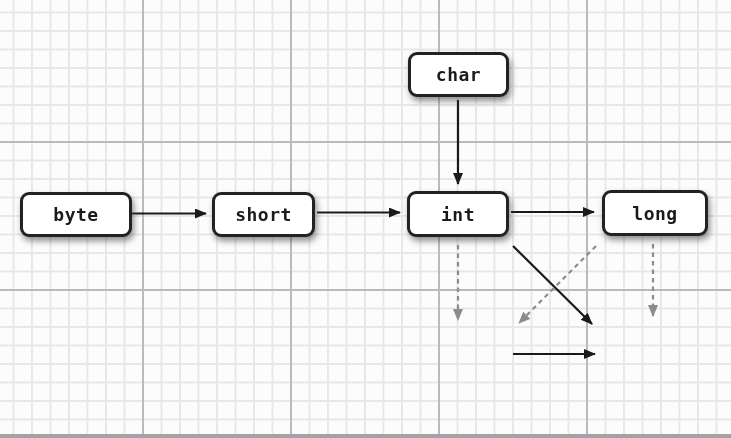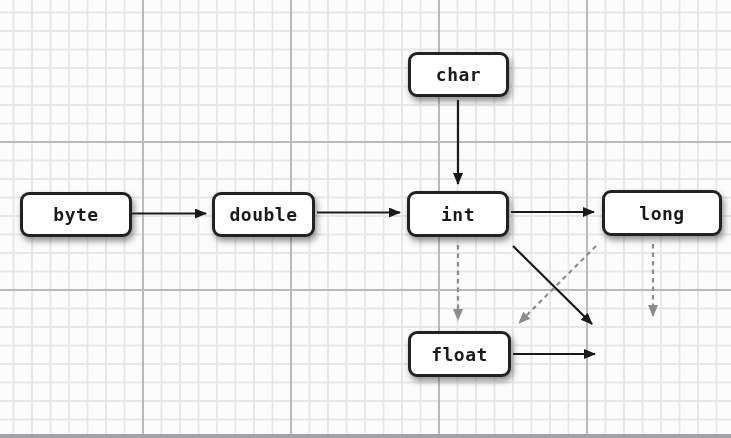--- a/index.html
+++ b/index.html
@@ -26,21 +26,21 @@
     border-radius:9px;
     box-shadow:2px 4px 6px rgba(70,70,70,0.6);
     display:flex;align-items:center;justify-content:center;
     font-size:18px;font-weight:700;color:#1b1b1b;
     letter-spacing:0.5px;
   }
   .pos-byte  {left:20px;  top:192px; width:112px; height:45px;}
   .pos-short {left:212px; top:192px; width:103px; height:45px;}
   .pos-char  {left:408px; top:52px;  width:101px; height:45px;}
   .pos-int   {left:407px; top:191px; width:102px; height:46px;}
-  .pos-long  {left:602px; top:190px; width:120px; height:46px;}
+  .pos-long  {left:602px; top:190px; width:106px; height:46px;}
   .pos-float {left:408px; top:331px; width:103px; height:46px;}
   .pos-double{left:602px; top:330px; width:104px; height:47px;}
   .bottom-strip{
     position:absolute;left:0;bottom:0;width:731px;height:4px;
     background:#a3a3a7;
   }
 </style>
 </head>
 <body>
 
@@ -63,29 +63,26 @@
       <line x1="513" y1="354" x2="595" y2="354" stroke-width="2.2" stroke="#1a1a1a" marker-end="url(#ah-solid)"></line>
       <line x1="458" y1="245" x2="458" y2="320" stroke-width="2.2" stroke="#8c8c8c" stroke-dasharray="4.5 4" marker-end="url(#ah-dashed)"></line>
       <line x1="596" y1="246" x2="519" y2="323" stroke-width="2.2" stroke="#8c8c8c" stroke-dasharray="4.5 4" marker-end="url(#ah-dashed)"></line>
       <line x1="653" y1="244" x2="653" y2="316" stroke-width="2.2" stroke="#8c8c8c" stroke-dasharray="4.5 4" marker-end="url(#ah-dashed)"></line>
     </svg>
 
   <div class="node pos-byte">
       <span>byte</span>
     </div>
   <div class="node pos-short">
-      <span>double</span>
+      <span>short</span>
     </div>
   <div class="node pos-int">
       <span>int</span>
     </div>
   <div class="node pos-char">
       <span>char</span>
     </div>
   <div class="node pos-long">
       <span>long</span>
     </div>
-  <div class="node pos-float">
-      <span>float</span>
-    </div>
 
   <div class="bottom-strip"></div>
 </div>
 
 </body></html>

